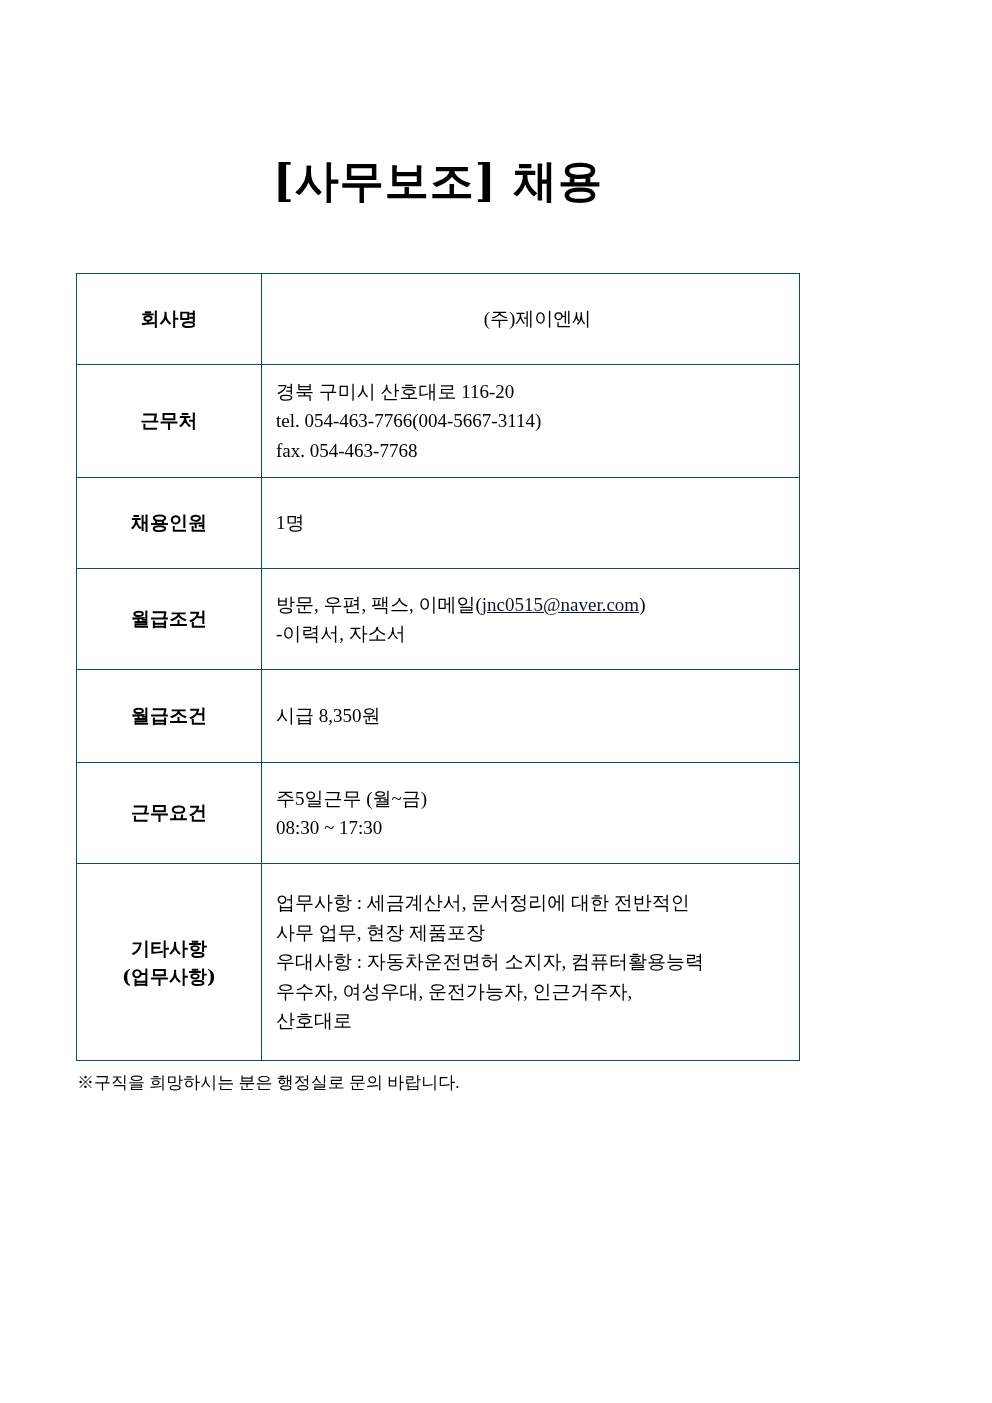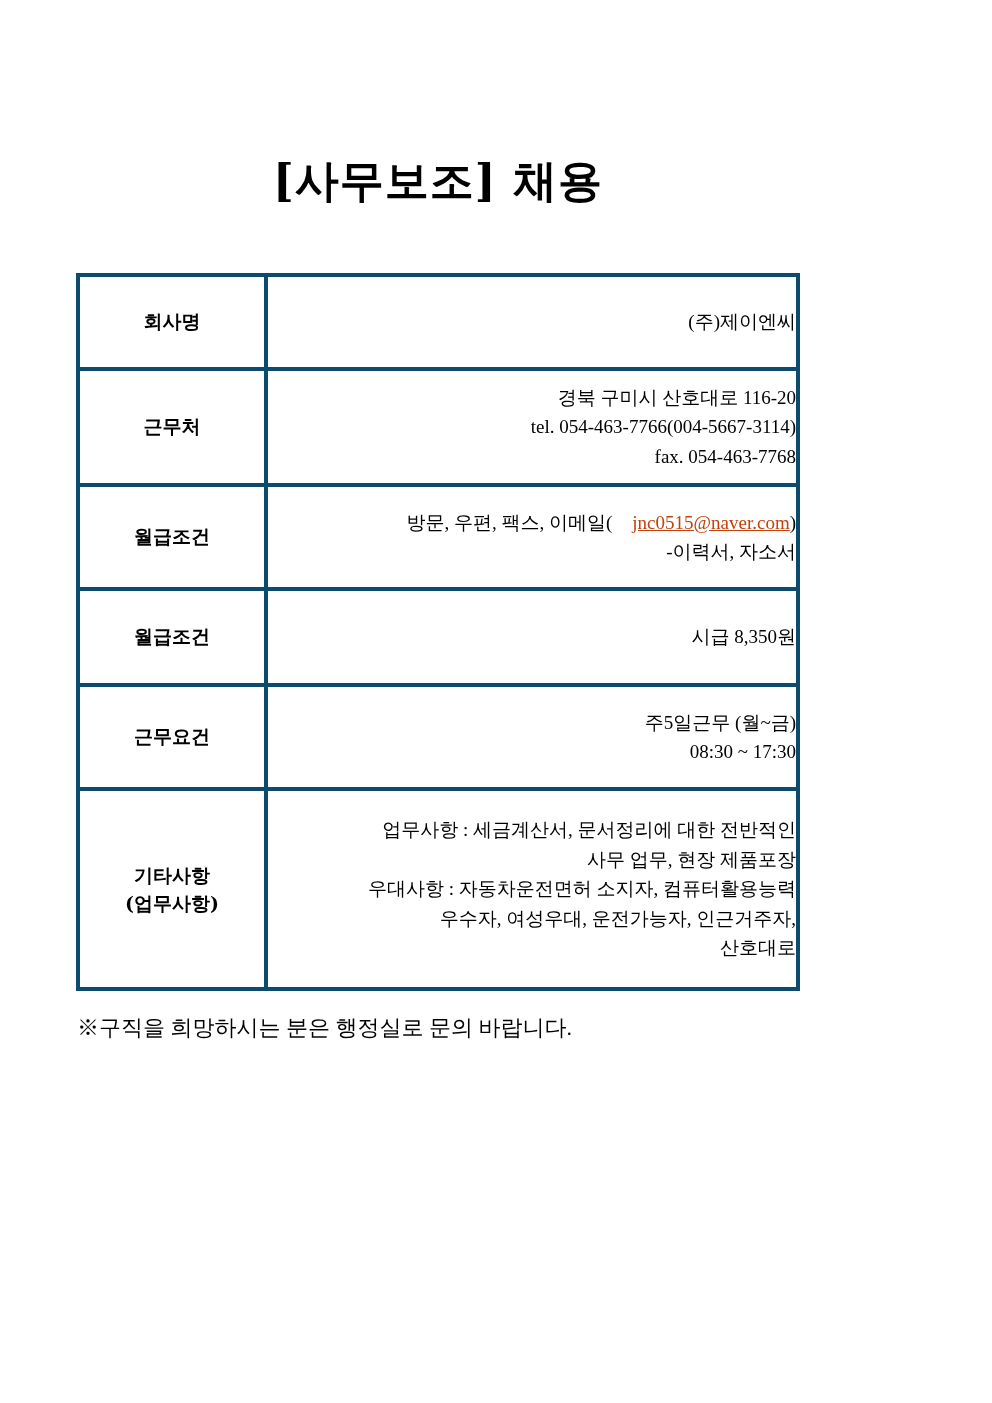--- a/index.html
+++ b/index.html
@@ -35,95 +35,100 @@
     margin: 0 auto;
     padding-top: 62px;
     width: 724px;
   }
   table.info {
     border-collapse: collapse;
     width: 724px;
     table-layout: fixed;
   }
   table.info td {
-    border: 4px solid #0c4a6e;
+    border: 1px solid #0c4a6e;
     vertical-align: middle;
     font-size: 19px;
     line-height: 1.55;
   }
   td.label {
     width: 176px;
     text-align: center;
     font-weight: bold;
     font-size: 20px;
     padding: 10px 4px;
     font-family: "DejaVu Serif", "Liberation Serif", serif;
   }
   td.value {
     padding: 10px 0 10px 14px;
-    text-align: right;
+    text-align: left;
   }
   .value .line {
     display: block;
     white-space: pre;
   }
   .r-company td { height: 70px; }
   .r-place td { height: 92px; }
   .r-count td { height: 70px; }
   .r-qual td { height: 72px; }
   .r-period td { height: 66px; }
   .r-apply td { height: 80px; }
   .r-pay td { height: 72px; }
   .r-work td { height: 80px; }
   .r-etc td { height: 176px; }
   .r-etc td.value { vertical-align: middle; padding-top: 8px; padding-bottom: 8px;}
   .label-two-line {
     display: block;
     line-height: 1.5;
   }
   a.email {
-    color: #c2410c;
+    color: #0f172a;
     text-decoration: underline;
-    margin-left: 20px;
   }
   .footnote {
     width: 724px;
-    margin: 12px auto;
+    margin: 0 auto;
     padding-top: 10px;
-    font-size: 22px;
+    font-size: 17px;
     text-align: left;
     padding-left: 2px;
   }
 </style>
 </head>
 <body>
 
 <div class="page">
 
   <h1 class="doc-title">[사무보조] 채용</h1>
 
   <div class="table-wrap">
     <table class="info">
       <tbody>
         <tr class="r-company">
           <td class="label">회사명</td>
-          <td class="value" style="">
+          <td class="value" style="text-align:center;">
             <span class="line">(주)제이엔씨</span>
           </td>
         </tr>
 
         <tr class="r-place">
           <td class="label">근무처</td>
           <td class="value">
             <span class="line">경북 구미시 산호대로 116-20</span>
             <span class="line">tel. 054-463-7766(004-5667-3114)</span>
             <span class="line">fax. 054-463-7768</span>
           </td>
         </tr>
 
+        <tr class="r-count">
+          <td class="label">채용인원</td>
+          <td class="value">
+            <span class="line">1명</span>
+          </td>
+        </tr>
 
 
 
         <tr class="r-apply">
           <td class="label">월급조건</td>
           <td class="value">
             <span class="line"><span>방문, 우편, 팩스, 이메일(</span><a class="email" href="#">jnc0515@naver.com</a><span>)</span></span>
             <span class="line">-이력서, 자소서</span>
           </td>
         </tr>

